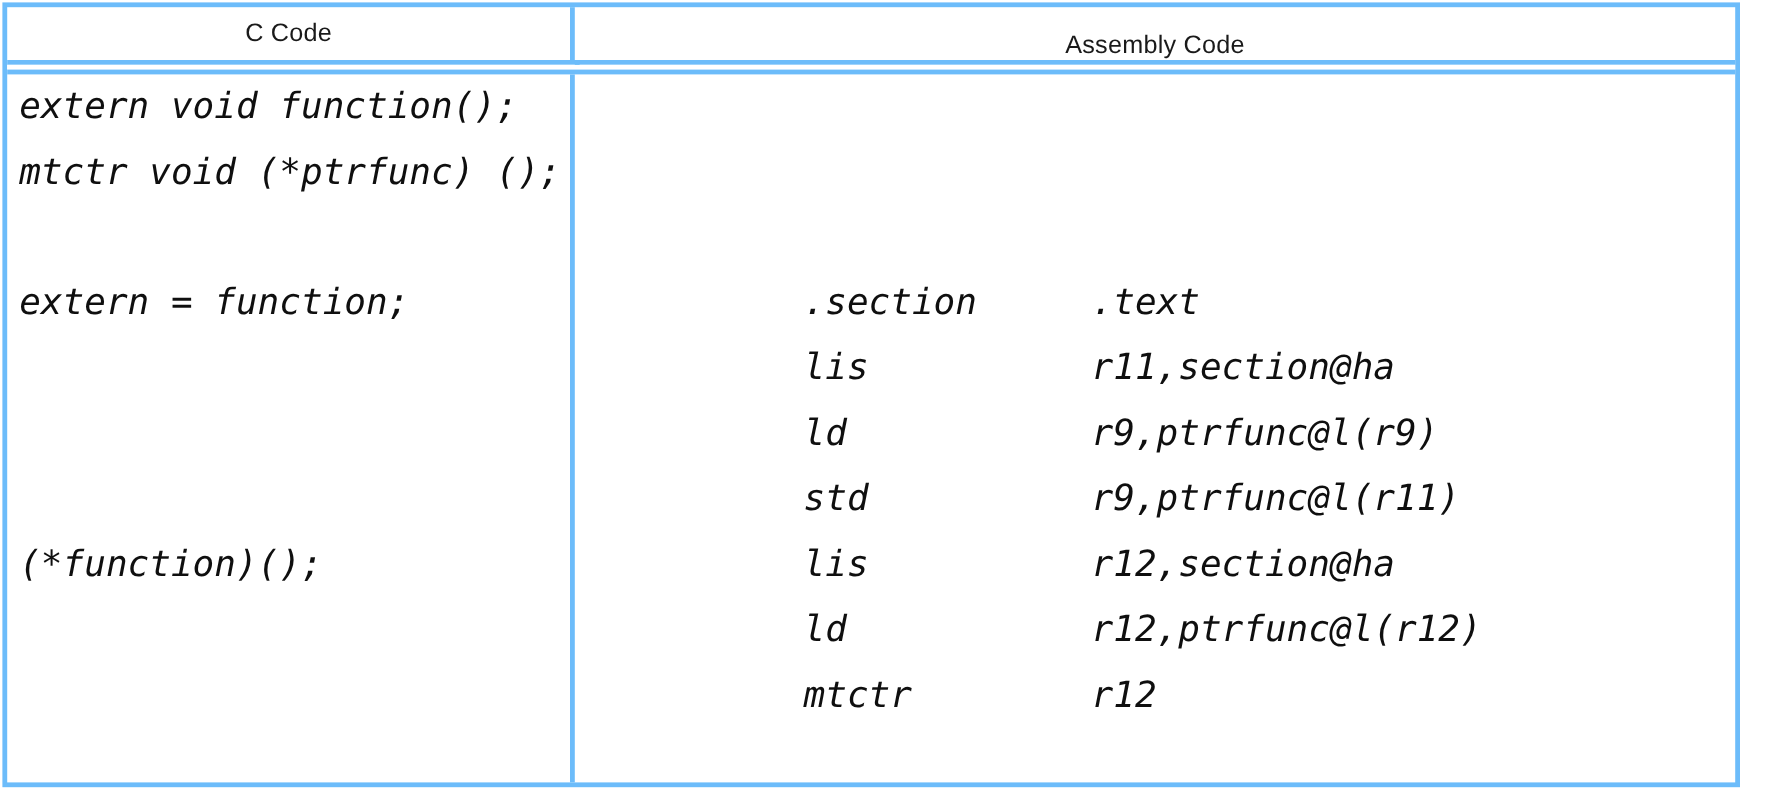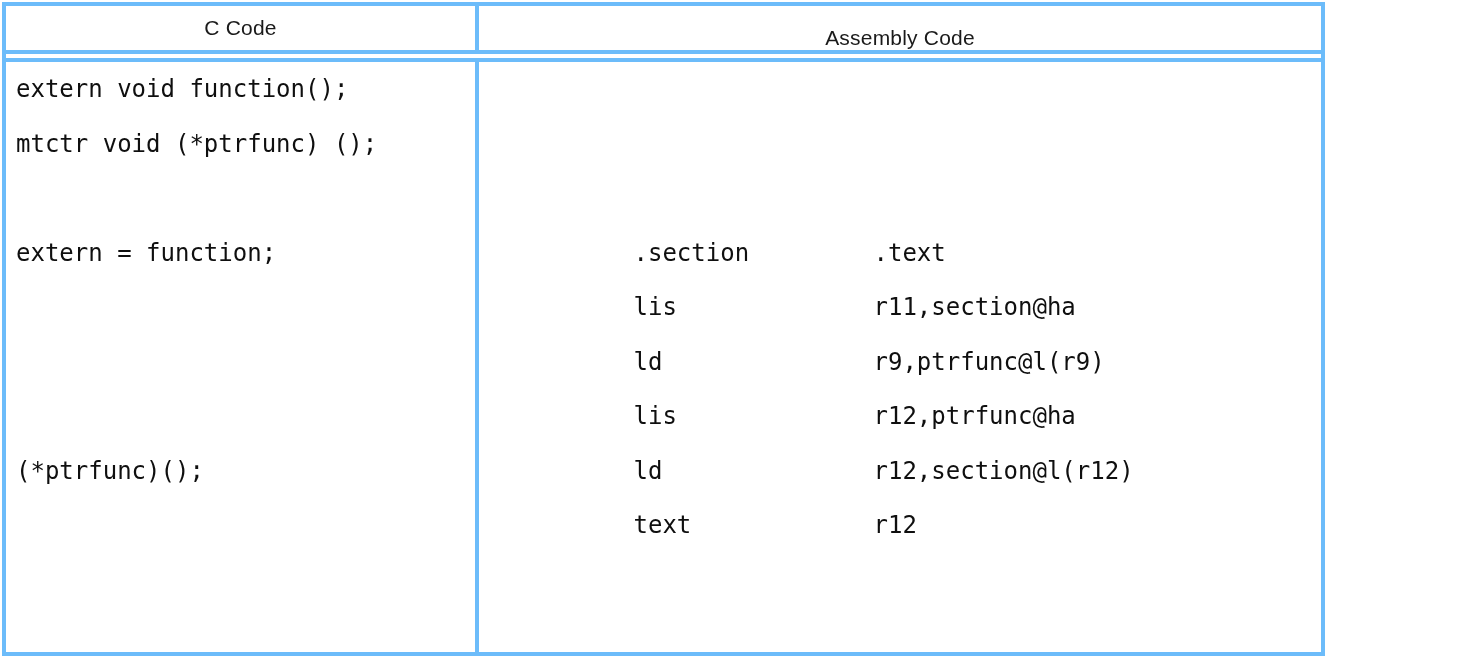--- a/index.html
+++ b/index.html
@@ -12,21 +12,21 @@
     width: 1473px;
     height: 665px;
     font-family: "Liberation Sans", sans-serif;
     overflow: hidden;
   }
 
   #code-table {
     position: absolute;
     left: 2px;
     top: 2px;
-    width: 1323px;
+    width: 1448px;
     height: 654px;
     box-sizing: border-box;
     border: 4px solid #6cbcfa;
     background: #ffffff;
   }
 
   
   .table-header {
     position: relative;
     height: 44px;
@@ -105,26 +105,27 @@
 
   .code-lines {
     position: absolute;
     left: 10px;
     top: 0;
     right: 0;
     bottom: 0;
   }
   .code-line {
     font-family: "DejaVu Sans Mono", monospace;
-    font-size: 24px;
+    font-size: 30px;
     line-height: 54.5px;
     height: 54.5px;
     color: #0f0f0f;
     white-space: pre;
     letter-spacing: 0px;
+    font-style: italic;
   }
   .code-line.blank {
     color: transparent;
   }
   .asm-mnemonic {
     display: inline-block;
     width: 240px;
   }
 </style>
 </head>
@@ -151,21 +152,21 @@
 
     <div class="body-cell c-col">
       <div class="code-lines">
         <div class="code-line">extern void function();</div>
         <div class="code-line">mtctr void (*ptrfunc) ();</div>
         <div class="code-line blank"></div>
         <div class="code-line">extern = function;</div>
         <div class="code-line blank"></div>
         <div class="code-line blank"></div>
         <div class="code-line blank"></div>
-        <div class="code-line">(*ptrfunc)();</div>
+        <div class="code-line">(*function)();</div>
         <div class="code-line blank"></div>
         <div class="code-line blank"></div>
         <div class="code-line blank"></div>
       </div>
     </div>
 
     <div class="body-cell asm-col">
       <div class="code-lines">
 
         <div class="code-line">
@@ -177,27 +178,30 @@
         <div class="code-line">
           <span class="asm-mnemonic">.section</span><span>.text</span>
         </div>
         <div class="code-line">
           <span class="asm-mnemonic">lis</span><span>r11,section@ha</span>
         </div>
         <div class="code-line">
           <span class="asm-mnemonic">ld</span><span>r9,ptrfunc@l(r9)</span>
         </div>
         <div class="code-line">
-          <span class="asm-mnemonic">lis</span><span>r12,ptrfunc@ha</span>
-        </div>
-        <div class="code-line">
-          <span class="asm-mnemonic">ld</span><span>r12,section@l(r12)</span>
-        </div>
-        <div class="code-line">
-          <span class="asm-mnemonic">text</span><span>r12</span>
+          <span class="asm-mnemonic">std</span><span>r9,ptrfunc@l(r11)</span>
+        </div>
+        <div class="code-line">
+          <span class="asm-mnemonic">lis</span><span>r12,section@ha</span>
+        </div>
+        <div class="code-line">
+          <span class="asm-mnemonic">ld</span><span>r12,ptrfunc@l(r12)</span>
+        </div>
+        <div class="code-line">
+          <span class="asm-mnemonic">mtctr</span><span>r12</span>
         </div>
         <div class="code-line">
           <span></span>
         </div>
 
       </div>
     </div>
 
   </div>
 </div>

